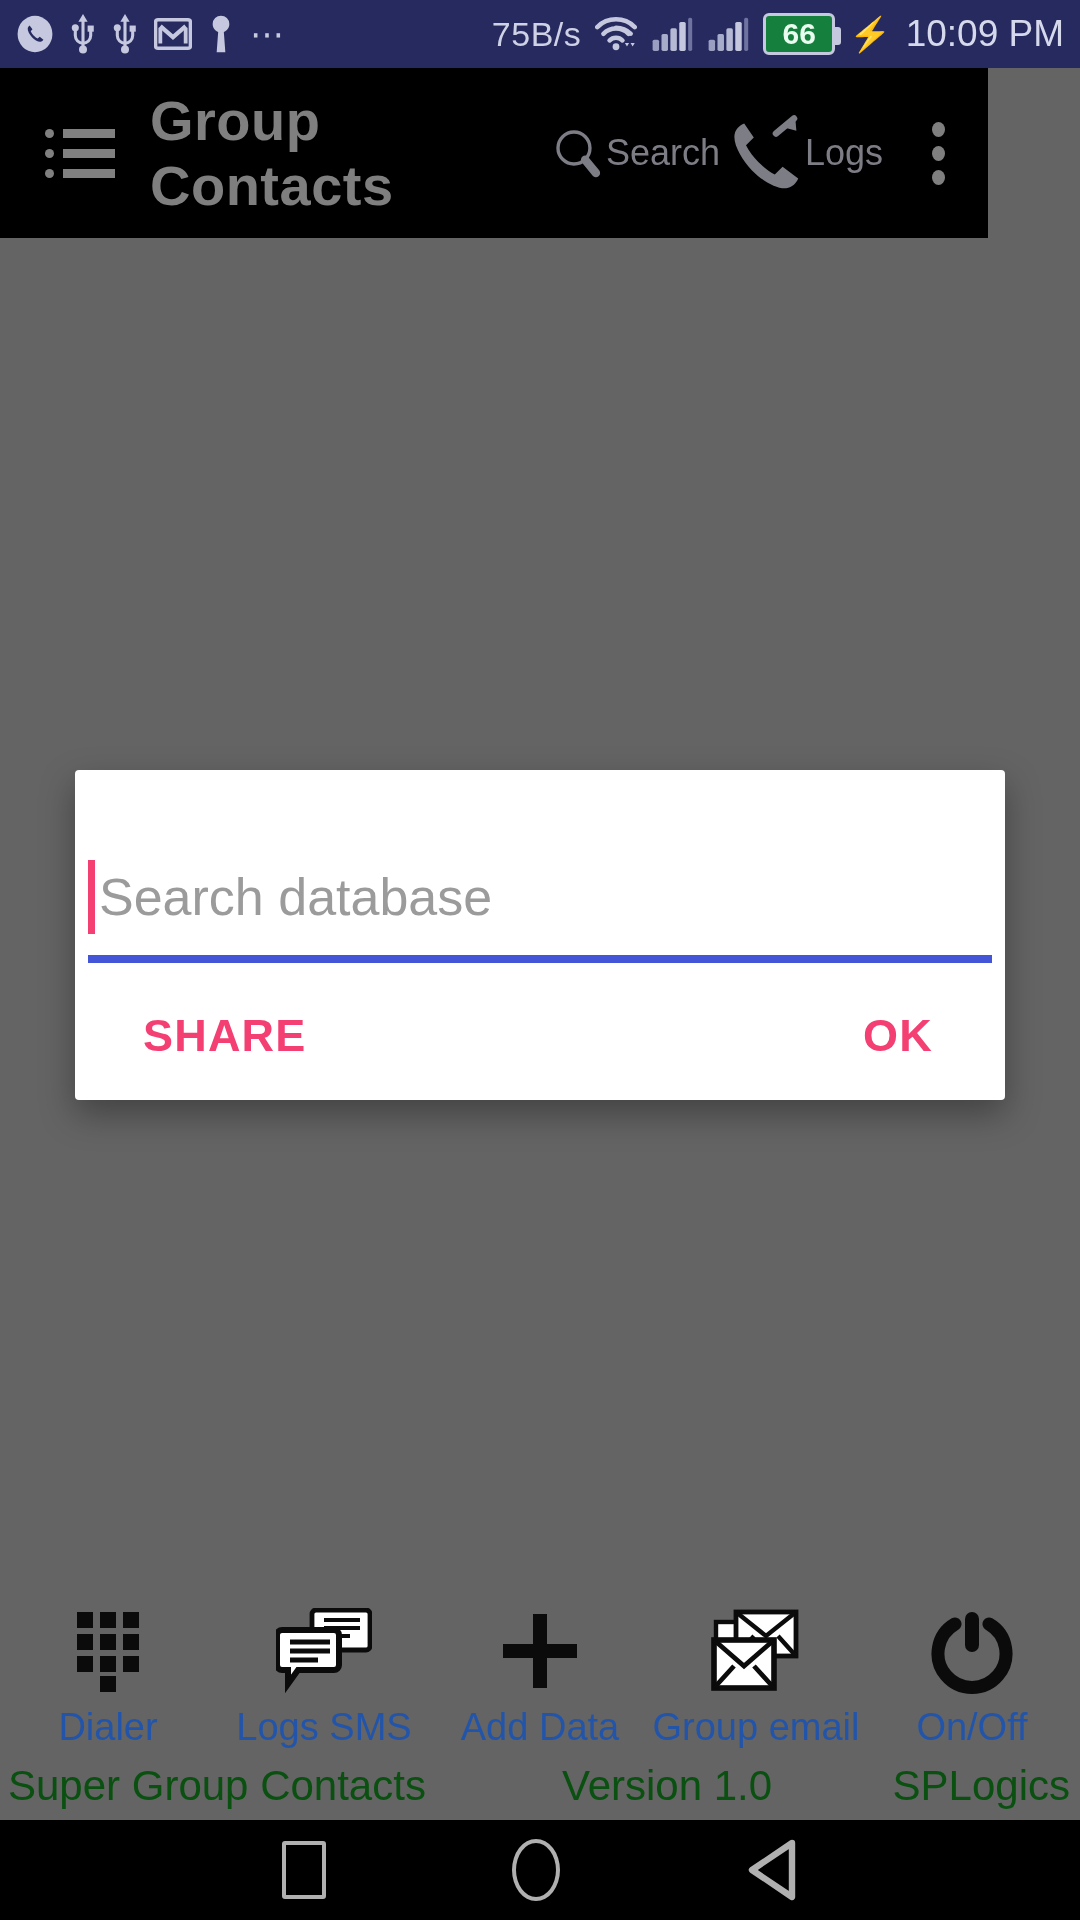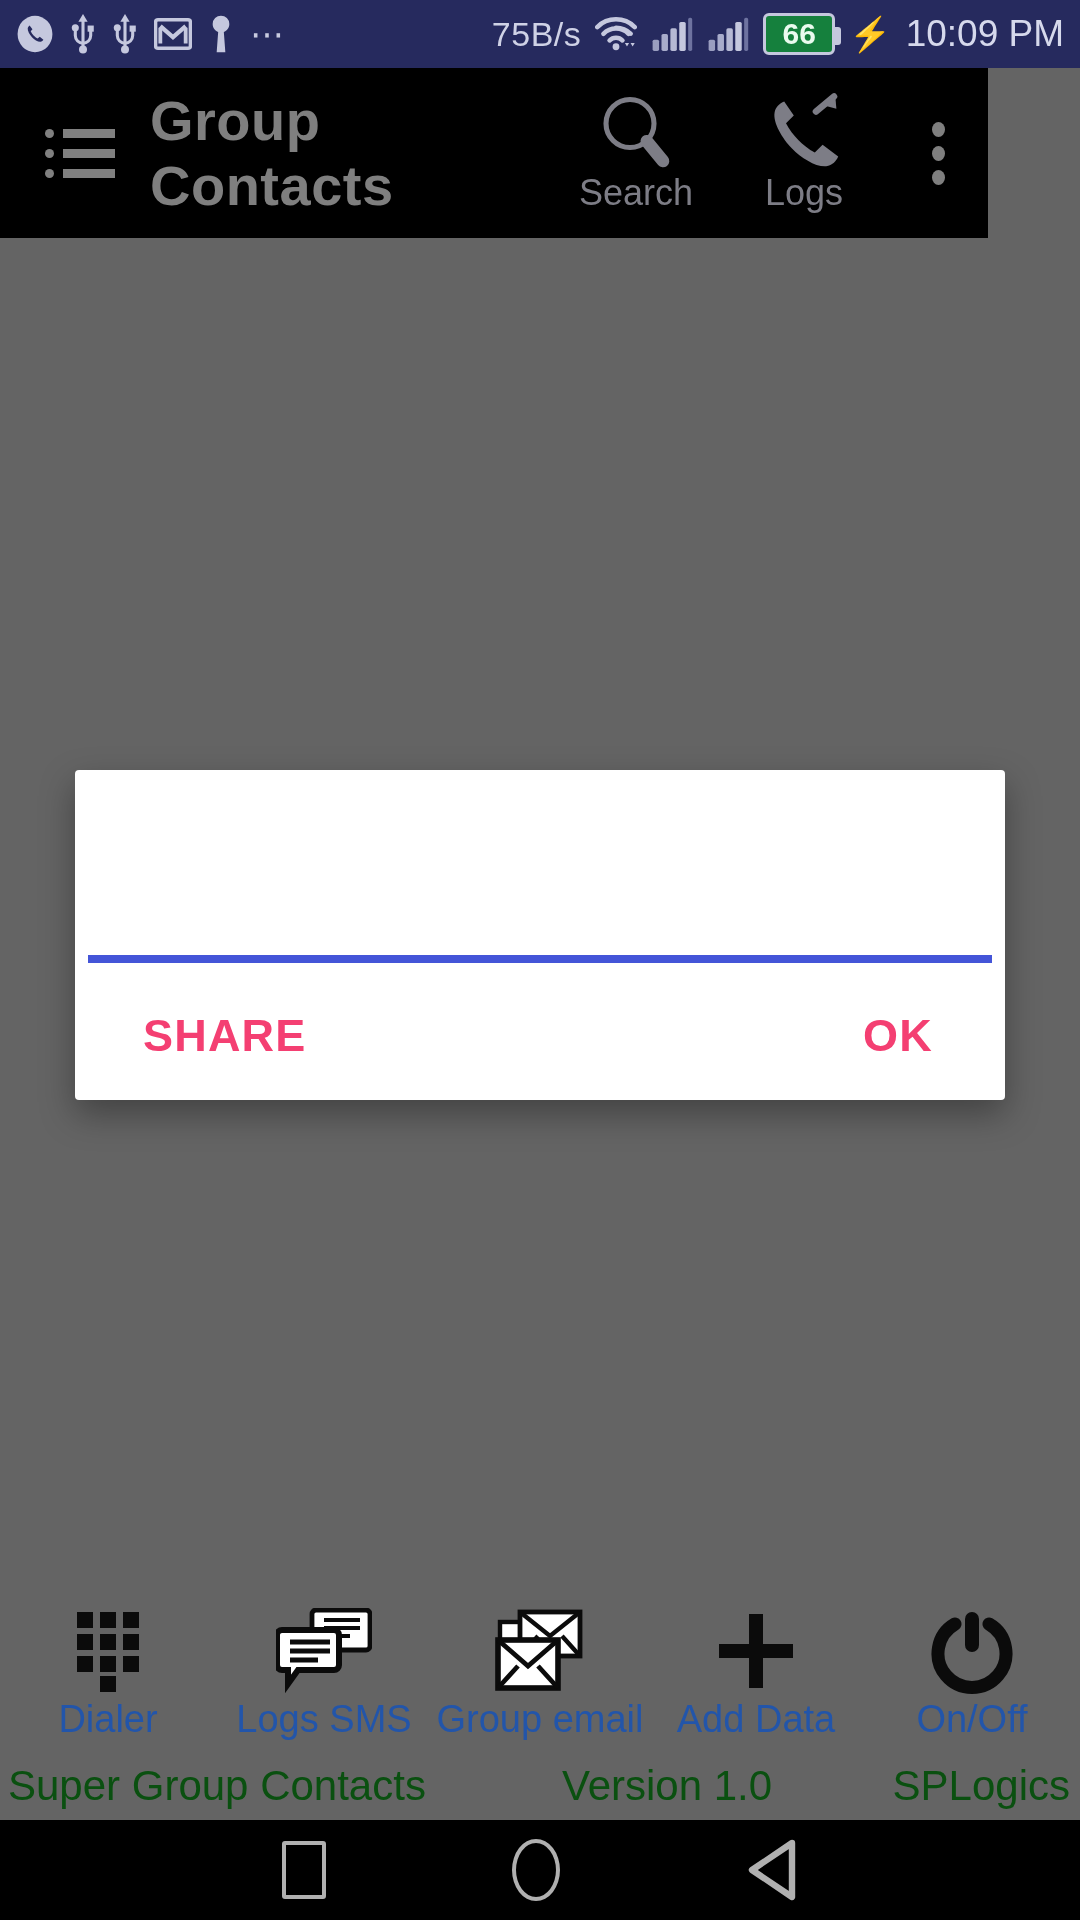--- a/index.html
+++ b/index.html
@@ -35,21 +35,21 @@
   .ham-wrap{ width:70px; height:56px; position:relative; }
   .ham-row{ position:absolute; left:0; width:70px; height:9px; display:flex; align-items:center; }
   .ham-dot{ width:9px; height:9px; border-radius:50%; background:#808080; margin-right:9px; }
   .ham-line{ flex:1; height:9px; background:#808080; }
   #header-title{
     color:#7F7F7F; font-size:56px; font-weight:bold;
     flex:1; margin-left:10px; letter-spacing:0.5px;
   }
   .hdr-action{
     width:168px; height:170px;
-    display:flex; flex-direction:column; align-items:center; justify-content:center;
+    display:flex; flex-direction:row; align-items:center; justify-content:center;
     gap:2px;
   }
   .hdr-action-label{ color:#7D7D86; font-size:36px; }
   #overflow-btn{ width:100px; height:170px; display:flex; flex-direction:column;
     align-items:center; justify-content:center; gap:9px; }
   .ov-dot{ width:13px; height:15px; border-radius:50%; background:#7F7F7F; }
 
   
   #content-scrim{
     position:absolute; top:238px; left:0; width:1080px; height:1550px;
@@ -94,21 +94,21 @@
   #bottom-toolbar{
     position:absolute; top:1600px; left:0; width:1080px; height:150px;
     display:flex; align-items:flex-start;
   }
   .tool-item{
     flex:1; height:150px;
     display:flex; flex-direction:column; align-items:center; justify-content:flex-start;
     padding-top:8px;
   }
   .tool-icon{ height:86px; display:flex; align-items:center; justify-content:center; }
-  .tool-label{ color:#2255AA; font-size:38px; margin-top:4px; }
+  .tool-label{ color:#2255AA; font-size:38px; margin-top:12px; }
 
   
   .keypad{ width:62px; height:78px; position:relative; }
   .kp{ position:absolute; width:16px; height:16px; background:#0B0B0B; }
 
   
   #footer-bar{
     position:absolute; top:1752px; left:0; width:1080px; height:68px;
     display:flex; align-items:center;
   }
@@ -240,20 +240,24 @@
     <span class="ov-dot"></span>
     <span class="ov-dot"></span>
     <span class="ov-dot"></span>
   </div>
 </div>
 
 <div id="content-scrim"></div>
 
 <div id="search-dialog">
 
+  <div id="dialog-input-row">
+    <span id="text-cursor"></span>
+    <input id="search-input" type="text" placeholder="Search database" style="">
+  </div>
 
   <div id="input-underline"></div>
 
   <div id="dialog-buttons">
     <button class="dlg-btn" id="share-button">SHARE</button>
     <button class="dlg-btn" id="ok-button">OK</button>
   </div>
 </div>
 
 <div id="bottom-toolbar">
@@ -283,44 +287,44 @@
         <path d="M24 6 h18 M24 10 h18 M24 14 h13" stroke="#0B0B0B" stroke-width="2"></path>
         <path d="M3 11 h26 a2.5 2.5 0 0 1 2.5 2.5 v15 a2.5 2.5 0 0 1 -2.5 2.5 h-18 l-5 7 v-7 h-3 a2.5 2.5 0 0 1 -2.5 -2.5 v-15 a2.5 2.5 0 0 1 2.5 -2.5 z" fill="#FFFFFF" stroke="#0B0B0B" stroke-width="3"></path>
         <path d="M7 17 h20 M7 21.5 h20 M7 26 h14" stroke="#0B0B0B" stroke-width="2.6"></path>
       </svg>
     </div>
     <span class="tool-label">Logs SMS</span>
   </div>
 
   <div class="tool-item">
     <div class="tool-icon">
+      <svg width="86" height="86" viewBox="0 0 43 43">
+        <rect x="18" y="3" width="7" height="37" fill="#0B0B0B"></rect>
+        <rect x="3" y="18" width="37" height="7" fill="#0B0B0B"></rect>
+      </svg>
+    </div>
+    <span class="tool-label">Add Data</span>
+  </div>
+
+  <div class="tool-item">
+    <div class="tool-icon">
       <svg width="92" height="86" viewBox="0 0 46 43">
         <rect x="3" y="7" width="22" height="17" fill="#FFFFFF" stroke="#0B0B0B" stroke-width="2.2"></rect>
         <rect x="13" y="2" width="30" height="22" fill="#FFFFFF" stroke="#0B0B0B" stroke-width="2.4"></rect>
         <path d="M13 2 L28 14 L43 2 M13 24 L22 14 M43 24 L34 14" fill="none" stroke="#0B0B0B" stroke-width="2.2"></path>
         <rect x="2" y="16" width="30" height="24" fill="#FFFFFF" stroke="#0B0B0B" stroke-width="2.8"></rect>
         <path d="M2 16 L17 29 L32 16 M2 40 L12 29 M32 40 L22 29" fill="none" stroke="#0B0B0B" stroke-width="2.4"></path>
       </svg>
     </div>
     <span class="tool-label">Group email</span>
   </div>
 
   <div class="tool-item">
     <div class="tool-icon">
       <svg width="86" height="86" viewBox="0 0 43 43">
-        <rect x="18" y="3" width="7" height="37" fill="#0B0B0B"></rect>
-        <rect x="3" y="18" width="37" height="7" fill="#0B0B0B"></rect>
-      </svg>
-    </div>
-    <span class="tool-label">Add Data</span>
-  </div>
-
-  <div class="tool-item">
-    <div class="tool-icon">
-      <svg width="86" height="86" viewBox="0 0 43 43">
         <path d="M13 8 A17 17 0 1 0 30 8" fill="none" stroke="#0B0B0B" stroke-width="6.5" stroke-linecap="round"></path>
         <rect x="18" y="2" width="7" height="20" rx="3.5" fill="#0B0B0B"></rect>
       </svg>
     </div>
     <span class="tool-label">On/Off</span>
   </div>
 </div>
 
 <div id="footer-bar">
   <span class="footer-text" id="footer-app-name">Super Group Contacts</span>

